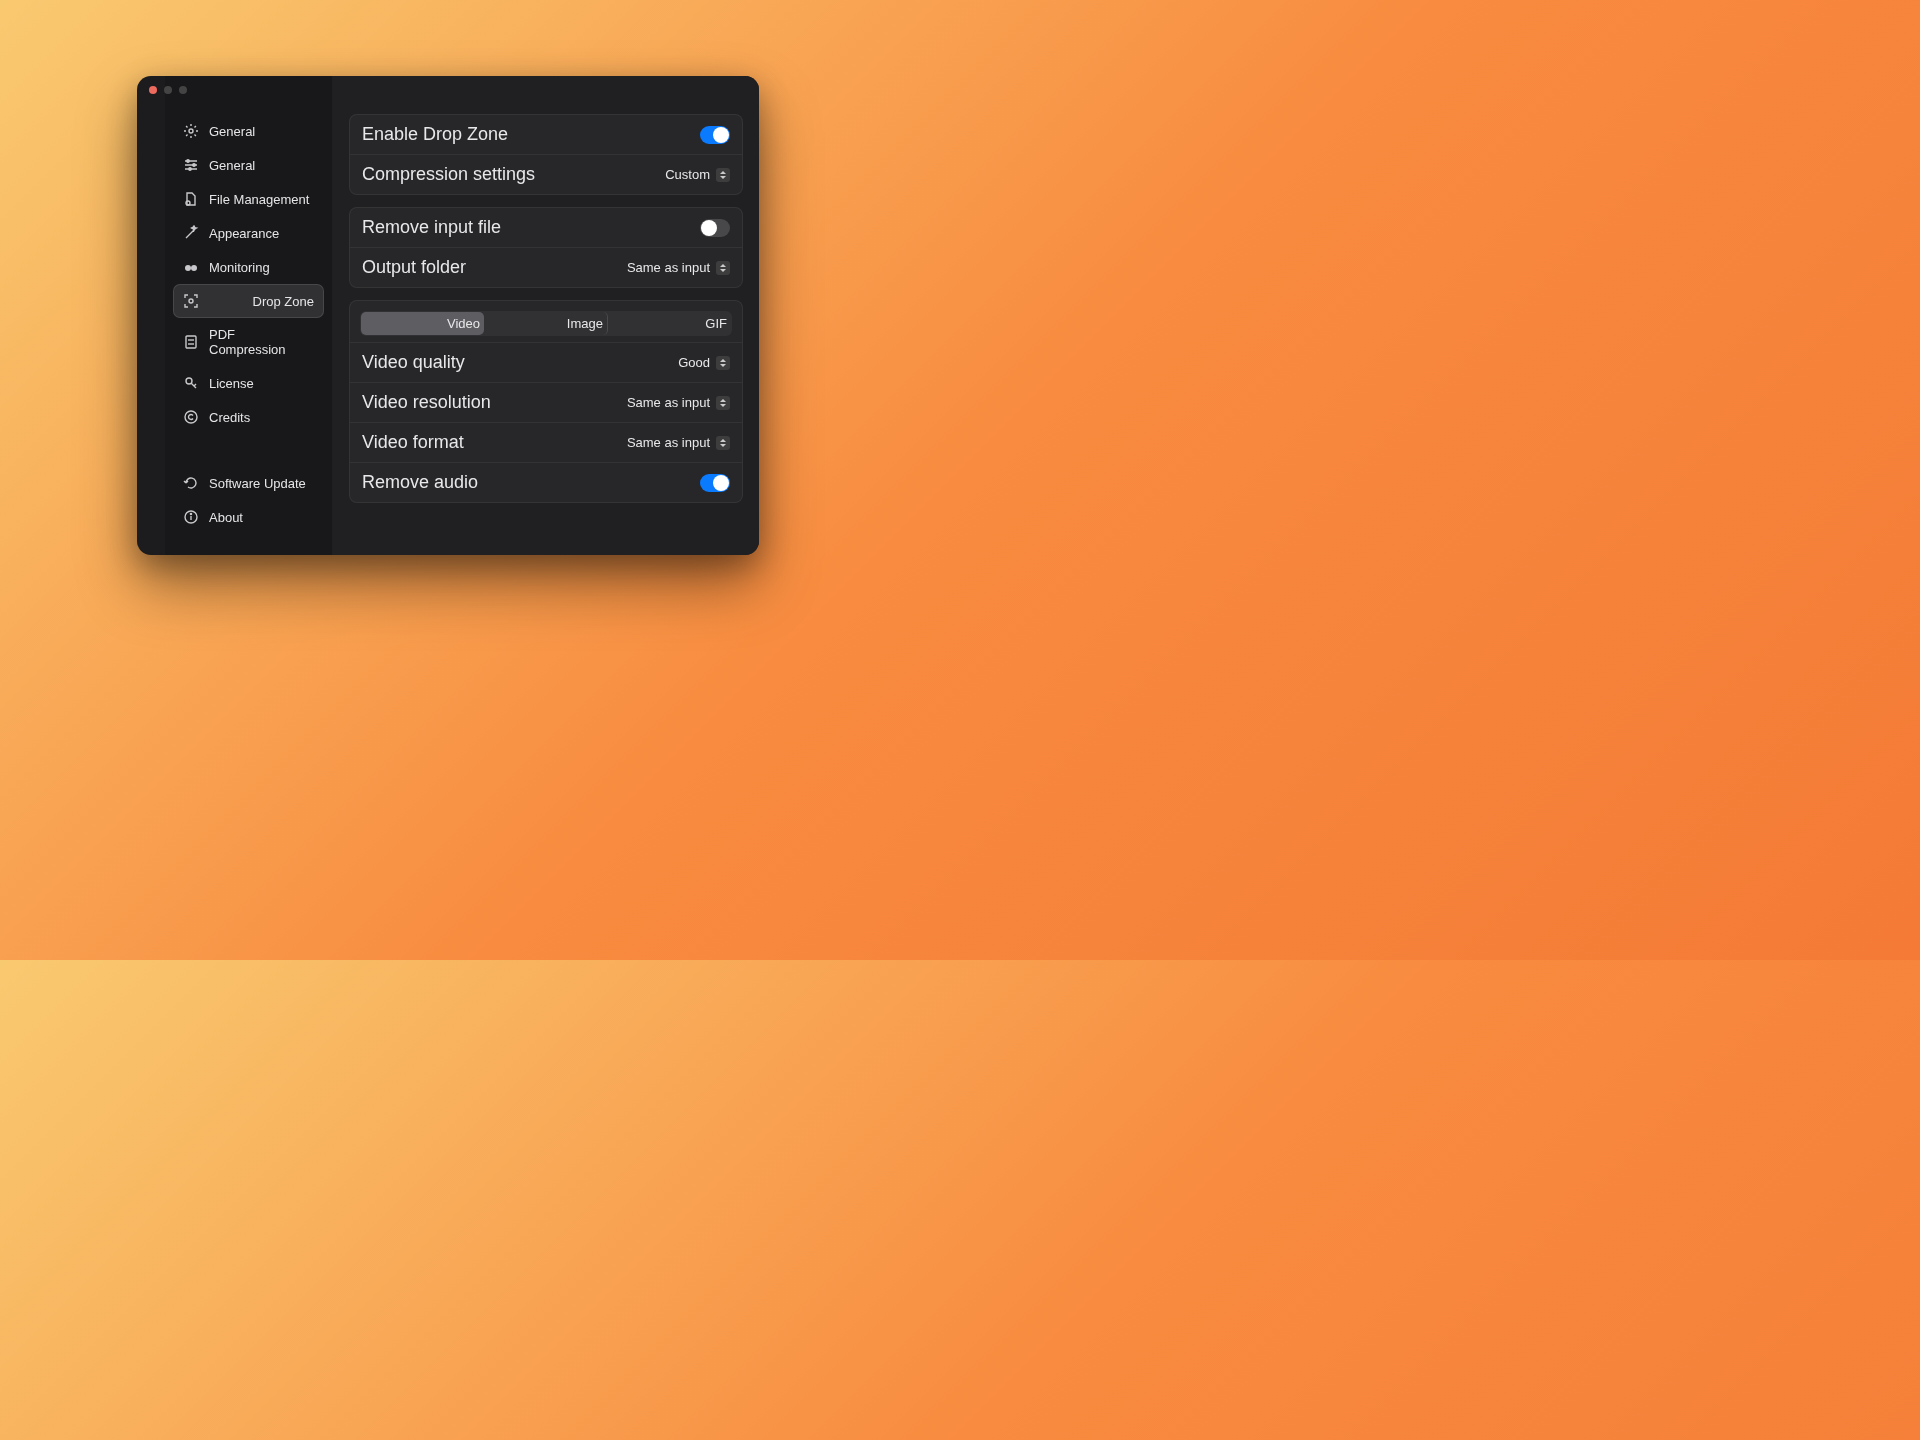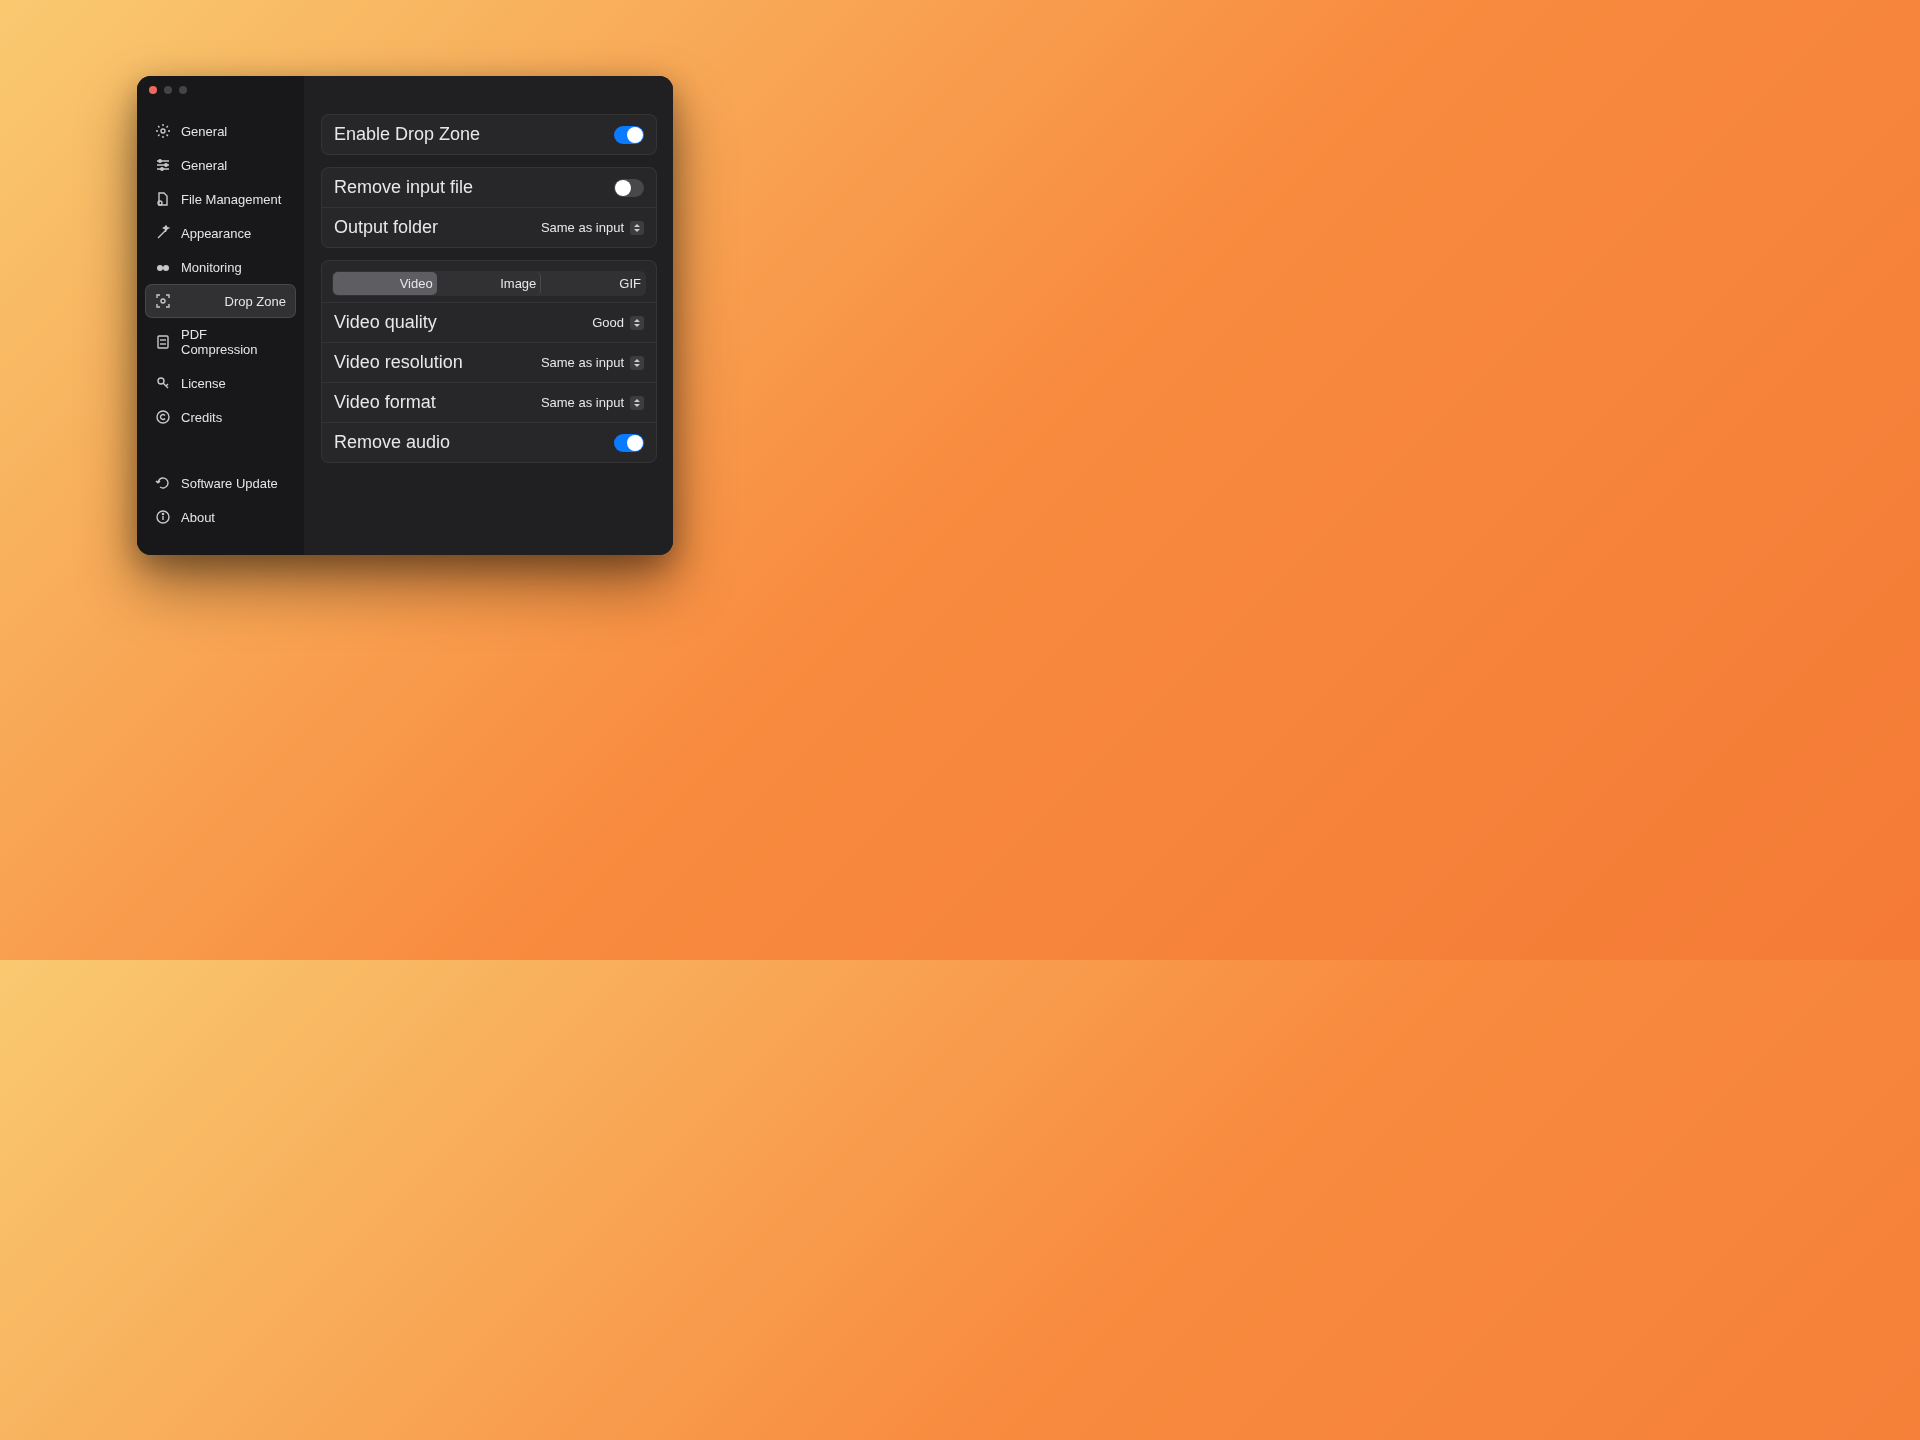--- a/index.html
+++ b/index.html
@@ -13,27 +13,28 @@
       background: linear-gradient(135deg, #f9c970 0%, #f88b3f 50%, #f47a35 100%);
       font-family: -apple-system, BlinkMacSystemFont, "Segoe UI", Helvetica, Arial, sans-serif;
       display: flex;
       align-items: center;
       justify-content: center;
     }
     .window {
       position: absolute;
       top: 76px;
       left: 137px;
-      width: 536px;
+      width: 622px;
       height: 479px;
       background: #1c1c1e;
       border-radius: 14px;
       box-shadow: 0 30px 60px rgba(0,0,0,0.4), 0 10px 30px rgba(0,0,0,0.3);
       display: flex;
       overflow: hidden;
+      padding-left: 28px;
     }
     .traffic-lights {
       position: absolute;
       top: 10px;
       left: 12px;
       display: flex;
       gap: 7px;
       z-index: 10;
     }
     .traffic-lights span {
@@ -322,20 +323,34 @@
   </div>
 
   <div class="content">
 
     <div class="panel">
       <div class="row">
         <span class="row-label">Enable Drop Zone</span>
         <div class="toggle on">
             <div class="toggle-knob"></div>
           </div>
+      </div>
+      <div class="row">
+        <span class="row-label">Compression settings</span>
+        <div class="select">
+          <span class="select-value">Custom</span>
+          <span class="select-chevrons">
+            <svg viewBox="0 0 8 5">
+                <path d="M1 4l3-3 3 3"></path>
+              </svg>
+            <svg viewBox="0 0 8 5">
+                <path d="M1 1l3 3 3-3"></path>
+              </svg>
+          </span>
+        </div>
       </div>
     </div>
 
     <div class="panel">
       <div class="row">
         <span class="row-label">Remove input file</span>
         <div class="toggle off">
             <div class="toggle-knob"></div>
           </div>
       </div>

